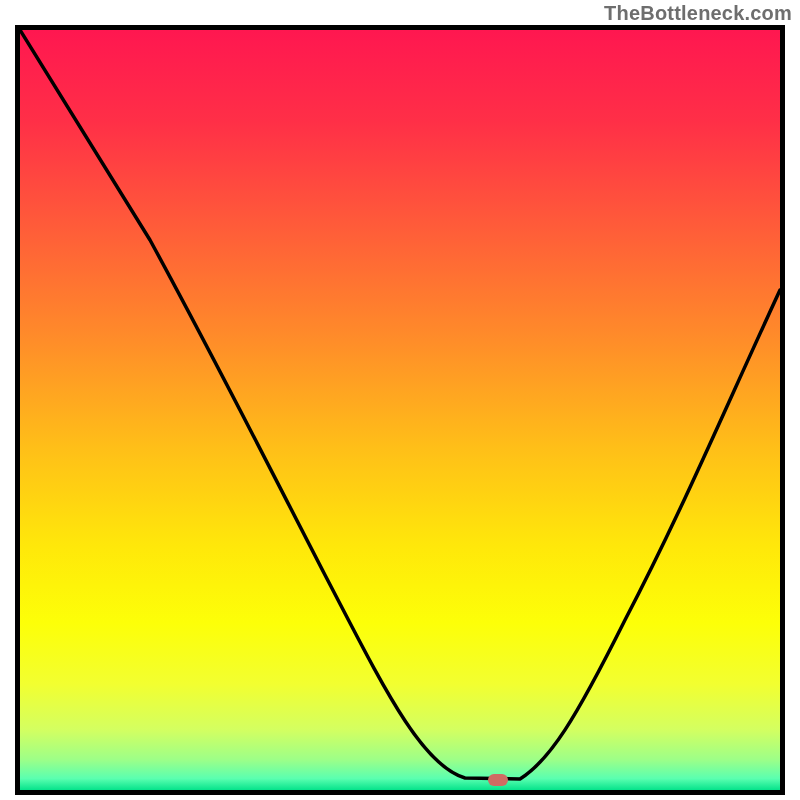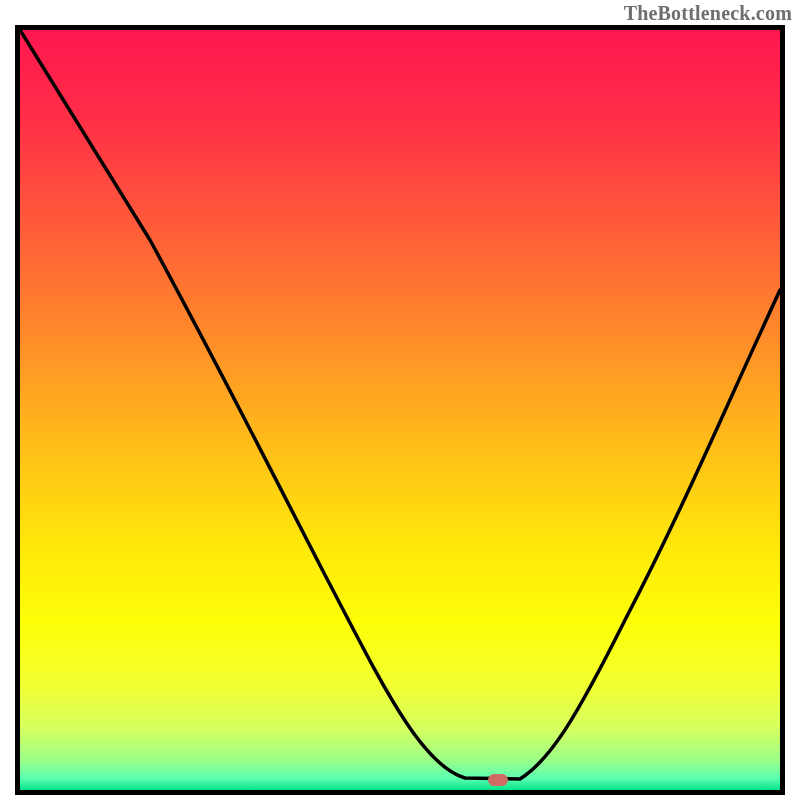--- a/index.html
+++ b/index.html
@@ -8,21 +8,20 @@
     width: 800px;
     height: 800px;
     background: #ffffff;
     overflow: hidden;
     font-family: Arial, Helvetica, sans-serif;
   }
   .root {
     position: relative;
     width: 800px;
     height: 688px;
-    font-family: Liberation Serif, serif;
   }
   .watermark {
     position: absolute;
     top: 2px;
     right: 8px;
     font-size: 20px;
     font-weight: 600;
     color: #6e6e6e;
     letter-spacing: 0.2px;
   }

